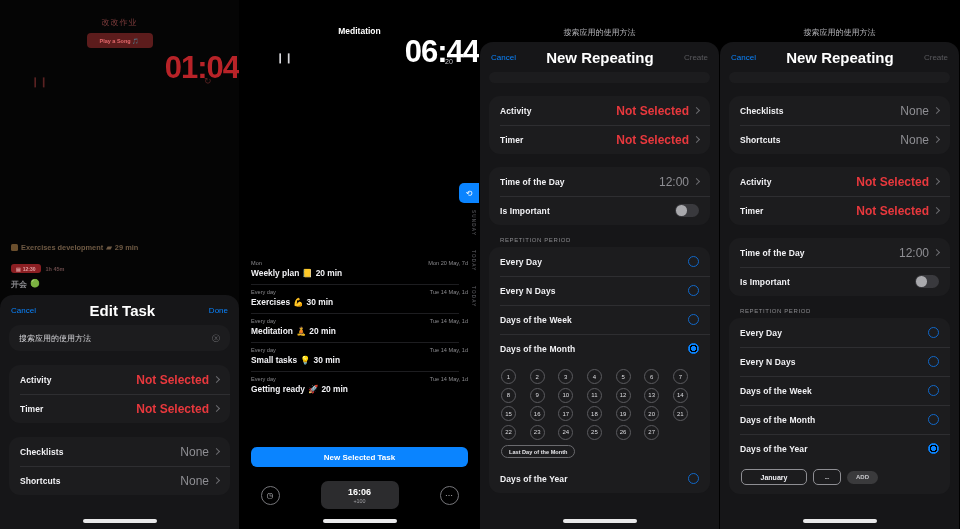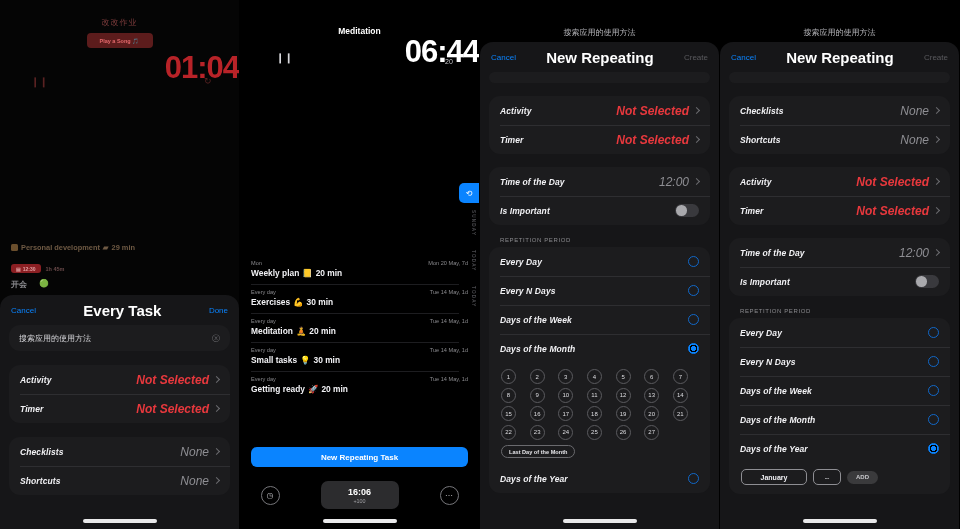--- a/index.html
+++ b/index.html
@@ -27,21 +27,20 @@
     background: #1c1c1e;
     border-radius: 11px;
     margin: 0 9px;
     overflow: hidden;
   }
   .row {
     display: flex; align-items: center;
     padding: 0 11px;
     height: 29px;
     position: relative;
-    font-style: italic;
   }
   .row + .row::before {
     content: ""; position: absolute; left: 11px; right: 0; top: 0;
     height: 1px; background: #2e2e31;
   }
   .row .lbl {
     font-size: 8.5px; font-weight: bold; color: #f2f2f5;
     letter-spacing: .1px; flex: 1;
   }
   .row .val { font-size: 12px; color: #8e8e93; margin-right: 5px; }
@@ -221,41 +220,41 @@
     <div class="songbtn">
       <span>Play a Song</span>
       <span>🎵</span>
     </div>
     <div class="bigtime">01:04</div>
     <div class="ctl l">❙❙</div>
     <div class="ctl r">↻</div>
 
     <div class="lowtxt" style="top:243px;">
       <span class="swatch"></span>
-      <span>Personal development</span>
+      <span>Exercises development</span>
       <span>▰</span>
       <span>29 min</span>
     </div>
 
     <div style="position:absolute; left:11px; top:264px; display:flex; align-items:center; gap:5px;">
       <span class="minibadge">
         <span>▤</span>
         <span>12:30</span>
       </span>
       <span style="font-size:5.5px;color:#6a4a4a;font-weight:bold;">1h 45m</span>
     </div>
-    <div style="position:absolute; left:11px; top:279px; font-size:8px; font-weight:bold; color:#8c8c90; display:flex; gap:12px;">
+    <div style="position:absolute; left:11px; top:279px; font-size:8px; font-weight:bold; color:#8c8c90; display:flex; gap:3px;">
       <span>开会</span>
       <span>🟢</span>
     </div>
 
     <div class="sheet" style="top:295px; bottom:0;">
       <div class="sheethdr">
         <span class="act">Cancel</span>
-        <span class="ttl">Every Task</span>
+        <span class="ttl">Edit Task</span>
         <span class="act">Done</span>
       </div>
       <div class="card" style="height:26px; display:flex; align-items:center; padding:0 10px;">
         <span style="flex:1; font-size:8px; color:#d8d8dc;">搜索应用的使用方法</span>
         <span style="font-size:8px;color:#6c6c70;">ⓧ</span>
       </div>
       <div class="card" style="margin-top:14px;">
         <div class="row">
           <span class="lbl">Activity</span>
           <span class="val red">Not Selected</span>
@@ -351,21 +350,21 @@
           <span class="due">Tue 14 May, 1d</span>
         </div>
         <div class="title">
           <span>Getting ready</span>
           <span>🚀</span>
           <span>20 min</span>
         </div>
       </div>
     </div>
 
-    <div class="newbtn">New Repeating Task</div>
+    <div class="newbtn">New Selected Task</div>
 
     <div class="bottombar">
       <div class="circbtn">◷</div>
       <div class="clockchip">
         <span class="t1">16:06</span>
         <span class="t2">+100</span>
       </div>
       <div class="circbtn">⋯</div>
     </div>
     <div class="homebar"></div>

